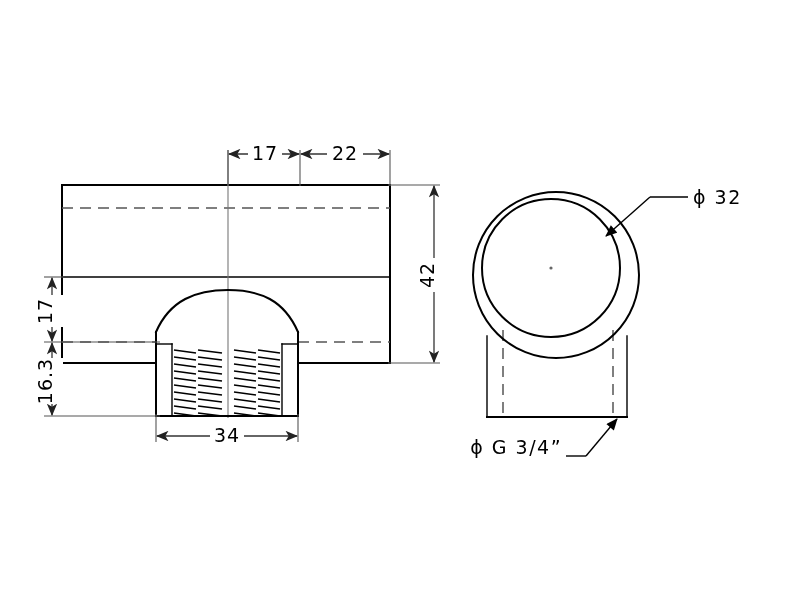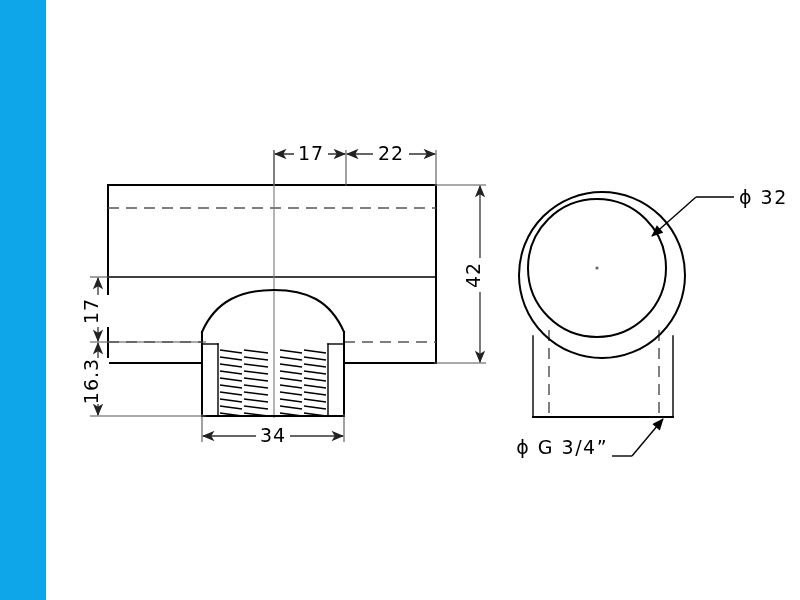--- a/index.html
+++ b/index.html
@@ -10,22 +10,21 @@
   body {
     width: 800px;
     height: 600px;
     overflow: hidden;
     font-family: "DejaVu Sans", sans-serif;
   }
   #drawing-root {
     position: relative;
     width: 716px;
     height: 600px;
-    background: #0ea5e9;
-    padding-left: 46px;
+    background: #f9a8d4;
   }
   svg#cad-svg {
     display: block;
     width: 800px;
     height: 600px;
     background: #ffffff;
   }
   .obj-line {
     stroke: #000000;
     stroke-width: 2;

